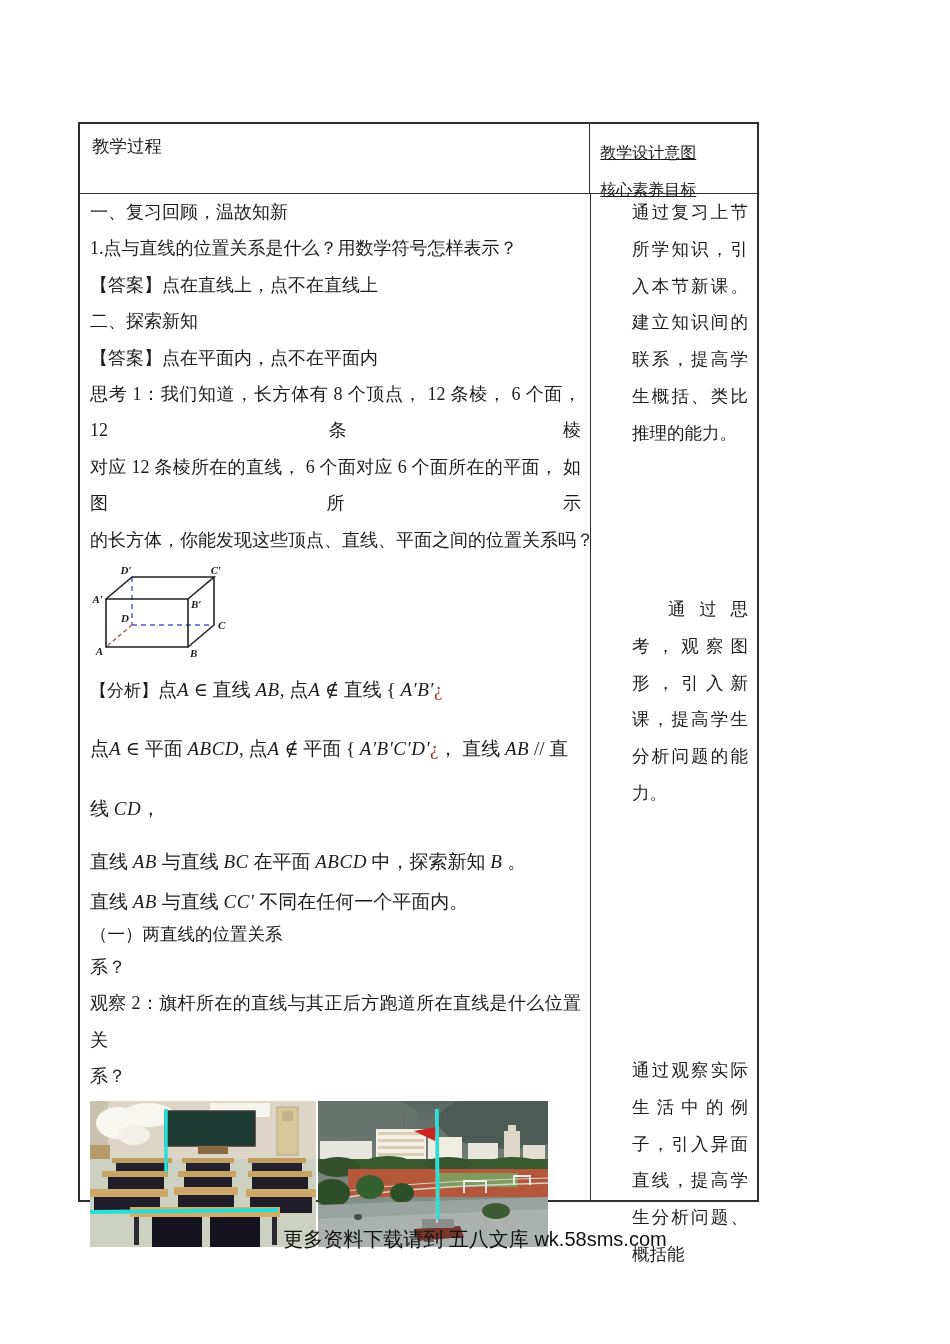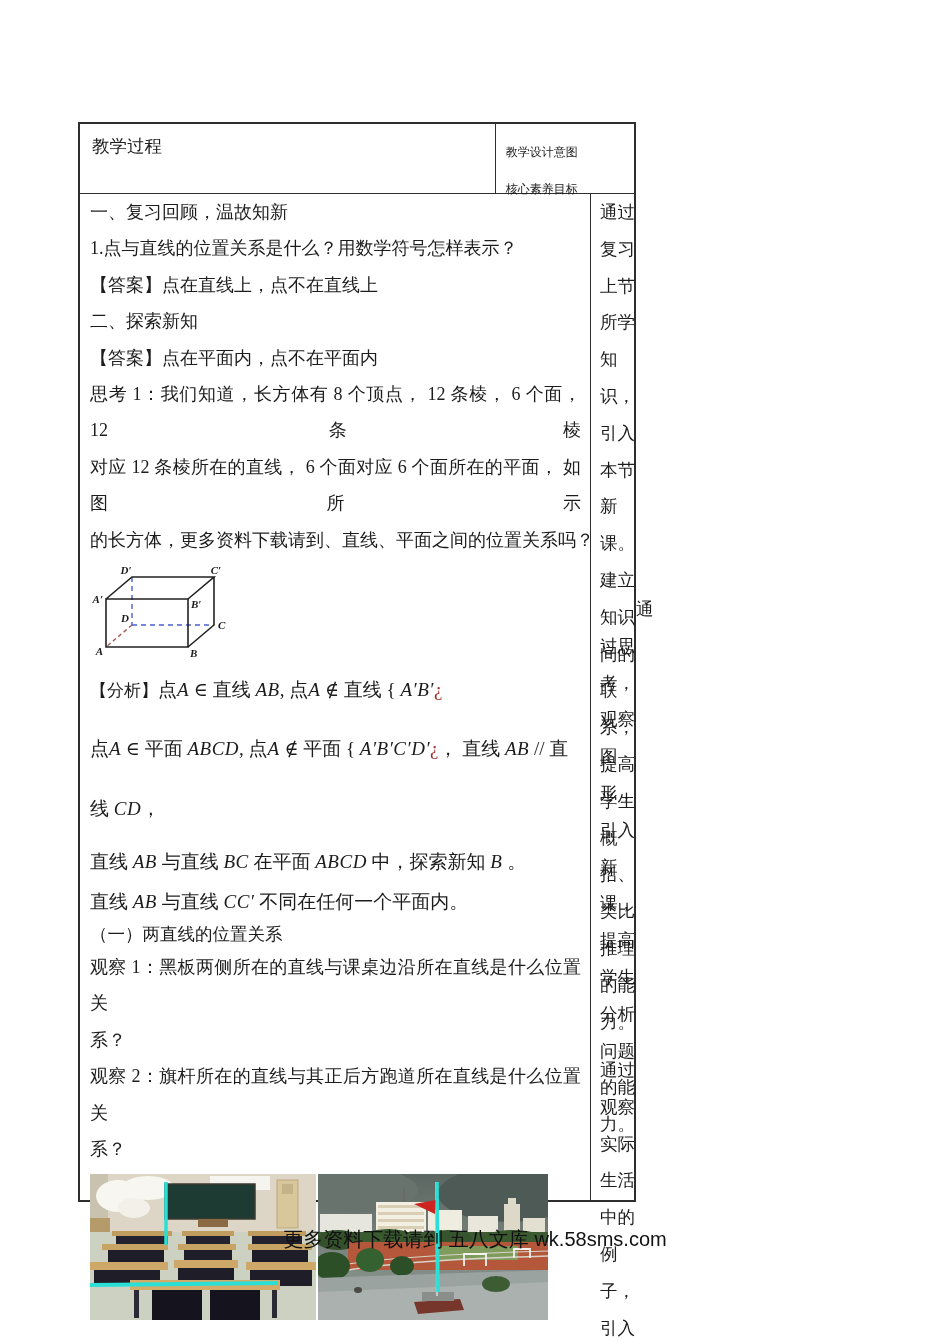--- a/index.html
+++ b/index.html
@@ -3,30 +3,30 @@
 <meta charset="utf-8">
 <style>
   * { margin:0; padding:0; box-sizing:border-box; }
   html,body { background:#ffffff; }
   .page {
     position:relative; width:950px; height:1344px; background:#ffffff;
     font-family:"Liberation Serif","DejaVu Serif",serif; color:#1c1c1c;
     overflow:hidden;
   }
   .lesson-table {
-    position:absolute; left:78px; top:122px; width:558px;
+    position:absolute; left:78px; top:122px; width:681px;
     border:2px solid #2e2e2e;
   }
   .trow { display:flex; }
   .cell-l { width:511px; border-right:1px solid #2e2e2e; }
   .cell-r { width:167px; }
   .hdr { height:70px; border-bottom:1px solid #2e2e2e; }
   .hdr .cell-l { padding:10px 10px 0 12px; font-size:17.5px; }
-  .hdr .cell-r { padding:10px 9px 0 10px; font-size:12px; line-height:37px; }
-  .bodyrow { height:1006px; }
+  .hdr .cell-r { padding:10px 9px 0 10px; font-size:16px; line-height:37px;text-decoration:underline; }
+  .bodyrow { height:1006px;gap:32px; }
   .bodyrow .cell-l { padding:0 9px 0 10px; font-size:18px; }
   .bodyrow .cell-r { position:relative; padding:0 9px; font-size:17.5px; }
 
   .ln { line-height:36.4px; min-height:36.4px; white-space:nowrap; }
   .jline { white-space:normal; text-align:justify; text-align-last:justify; text-justify:inter-character; }
 
   .fig-wrap { height:104px; padding-top:3px; }
   .fig-wrap svg { display:block; }
   .figlab { font-family:"Liberation Serif","DejaVu Serif",serif; font-style:italic; font-weight:bold; font-size:11px; fill:#1a1a1a; }
 
@@ -79,21 +79,21 @@
     <div class="trow bodyrow">
 
       <div class="cell-l">
         <p class="ln"> 一、复习回顾，温故知新</p>
         <p class="ln">1.点与直线的位置关系是什么？用数学符号怎样表示？</p>
         <p class="ln">【答案】点在直线上，点不在直线上</p>
         <p class="ln">二、探索新知</p>
         <p class="ln">【答案】点在平面内，点不在平面内</p>
         <p class="ln jline">思考 1：我们知道，长方体有 8 个顶点， 12 条棱， 6 个面， 12 条棱</p>
         <p class="ln jline">对应 12 条棱所在的直线， 6 个面对应 6 个面所在的平面， 如图所示</p>
-        <p class="ln">的长方体，更多资料下载请到、直线、平面之间的位置关系吗？</p>
+        <p class="ln">的长方体，你能发现这些顶点、直线、平面之间的位置关系吗？</p>
 
         <div class="fig-wrap">
           <svg width="150" height="100" viewBox="0 0 150 100">
 
             <line x1="42" y1="16" x2="42" y2="64" stroke="#4a5fd0" stroke-width="1.4" stroke-dasharray="5,4"></line>
             <line x1="42" y1="64" x2="124" y2="64" stroke="#4a5fd0" stroke-width="1.4" stroke-dasharray="5,4"></line>
             <line x1="42" y1="64" x2="16" y2="86" stroke="#a55a52" stroke-width="1.4" stroke-dasharray="4,3"></line>
 
             <polygon points="16,38 98,38 98,86 16,86" fill="none" stroke="#222" stroke-width="1.6"></polygon>
             <polyline points="16,38 42,16 124,16 98,38" fill="none" stroke="#222" stroke-width="1.6"></polyline>
@@ -110,21 +110,20 @@
           </svg>
         </div>
 
         <p class="mathline a1"><span class="alabel">【分析】</span><span class="mt">点</span><span class="mv">A</span><span class="mt"> ∈ 直线 </span><span class="mv">AB</span><span class="mt">, </span><span class="mt">点</span><span class="mv">A</span><span class="mt"> ∉ 直线 { </span><span class="mv">A′B′</span><span class="mred">¿</span></p>
         <p class="mathline a2"><span class="mt">点</span><span class="mv">A</span><span class="mt"> ∈ 平面 </span><span class="mv">ABCD</span><span class="mt">, </span><span class="mt">点</span><span class="mv">A</span><span class="mt"> ∉ 平面 { </span><span class="mv">A′B′C′D′</span><span class="mred">¿</span><span class="mt">，  直线 </span><span class="mv">AB</span><span class="mt"> // 直线 </span><span class="mv">CD</span><span class="mt">，</span></p>
         <p class="mathline a3"><span class="mt">直线 </span><span class="mv">AB</span><span class="mt"> 与直线 </span><span class="mv">BC</span><span class="mt"> 在平面 </span><span class="mv">ABCD</span><span class="mt"> 中，探索新知 </span><span class="mv">B</span><span class="mt"> 。</span></p>
         <p class="mathline a4"><span class="mt">直线 </span><span class="mv">AB</span><span class="mt"> 与直线 </span><span class="mv">CC′</span><span class="mt"> 不同在任何一个平面内。</span></p>
 
         <p class="section-ln">（一）两直线的位置关系</p>
 
-        <p class="ln jline">观察 1：黑板两侧所在的直线与课桌边沿所在直线是什么位置关</p>
         <p class="ln">系？</p>
         <p class="ln jline">观察 2：旗杆所在的直线与其正后方跑道所在直线是什么位置关</p>
         <p class="ln">系？</p>
 
         <div class="photos">
 
           <svg width="226" height="146" viewBox="0 0 226 146">
             <rect x="0" y="0" width="226" height="146" fill="#ddd6c6"></rect>
             <rect x="0" y="0" width="18" height="80" fill="#c9c2ae"></rect>
             <ellipse cx="28" cy="22" rx="22" ry="16" fill="#f7f6f0"></ellipse>

